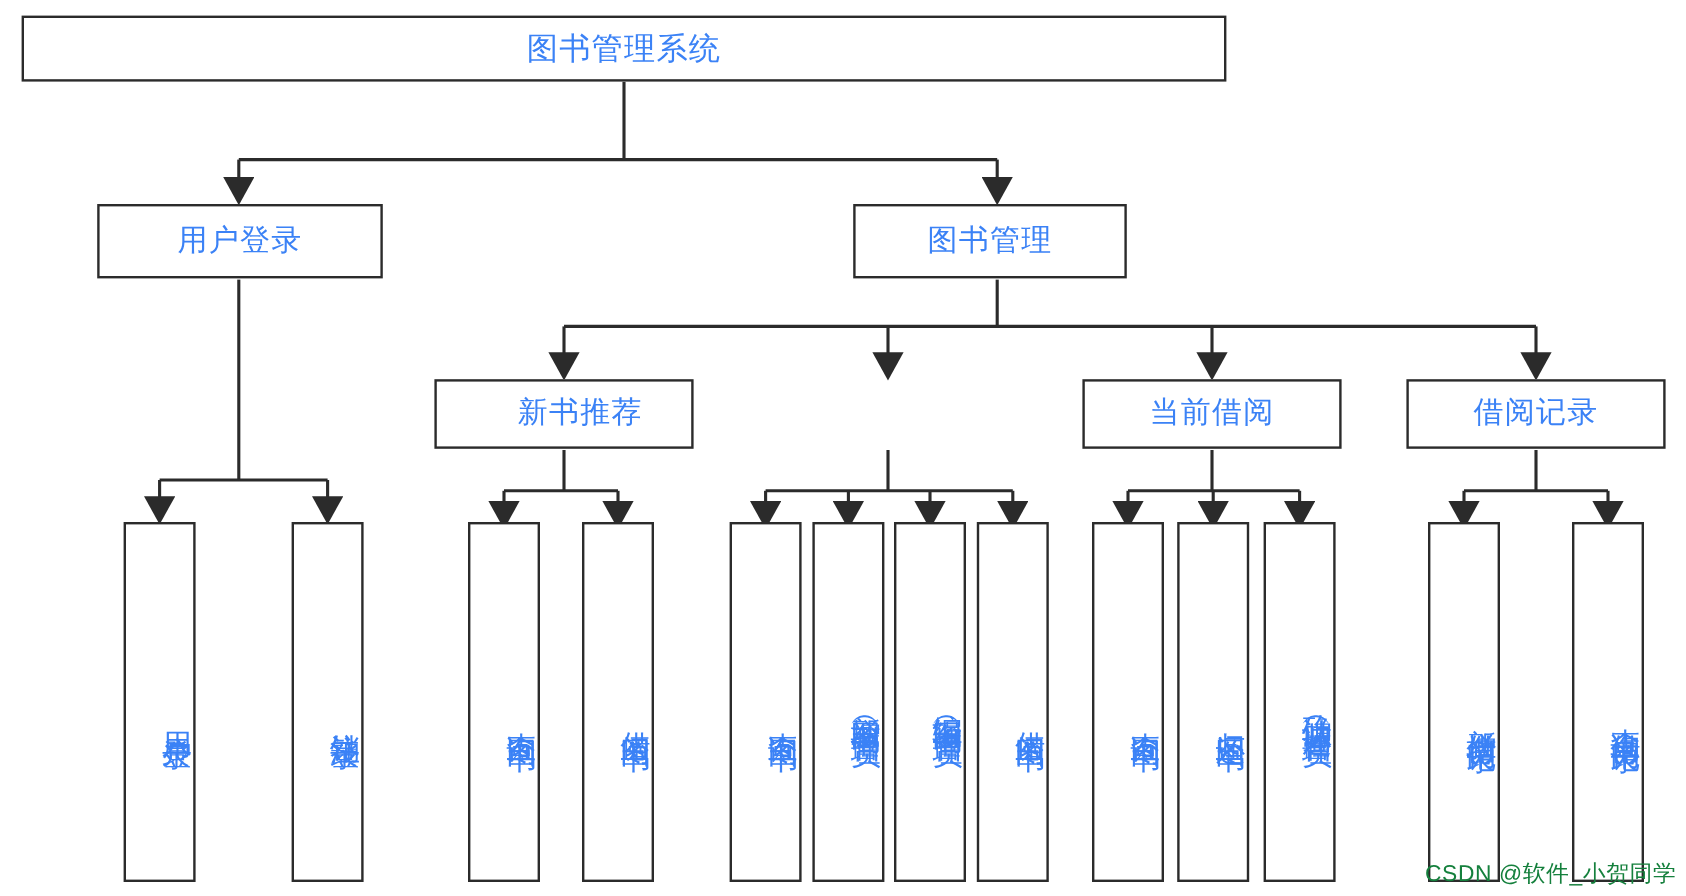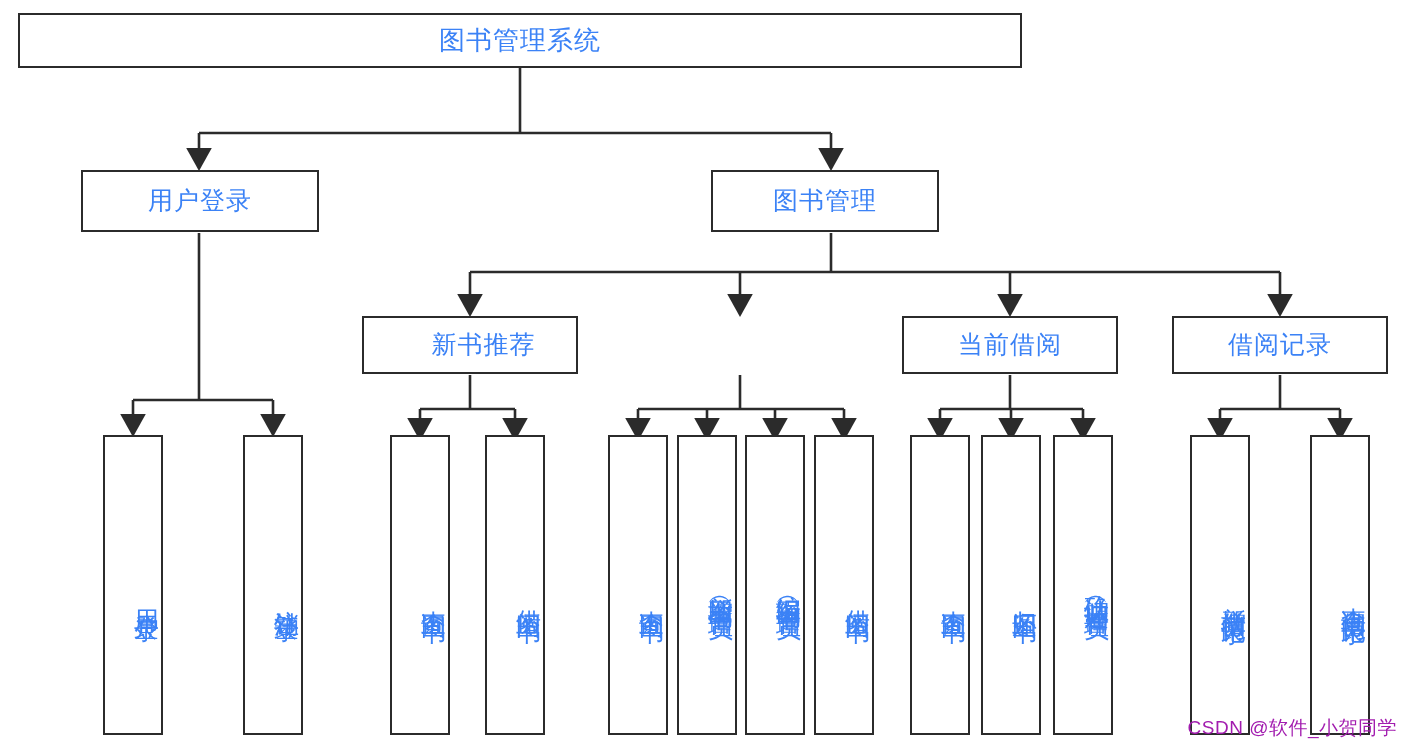--- a/index.html
+++ b/index.html
@@ -58,21 +58,21 @@
   .node-v .vtext {
     writing-mode: vertical-rl;
     text-orientation: upright;
     display: block;
   }
   #watermark {
     position: absolute;
     right: 8px;
     bottom: 6px;
     font-size: 19px;
-    color: #a21caf;
+    color: #15803d;
     letter-spacing: 0.5px;
     white-space: nowrap;
     font-family: "Liberation Sans", "DejaVu Sans", sans-serif;
   }
 </style>
 </head>
 <body>
 
 <div id="canvas">
 

